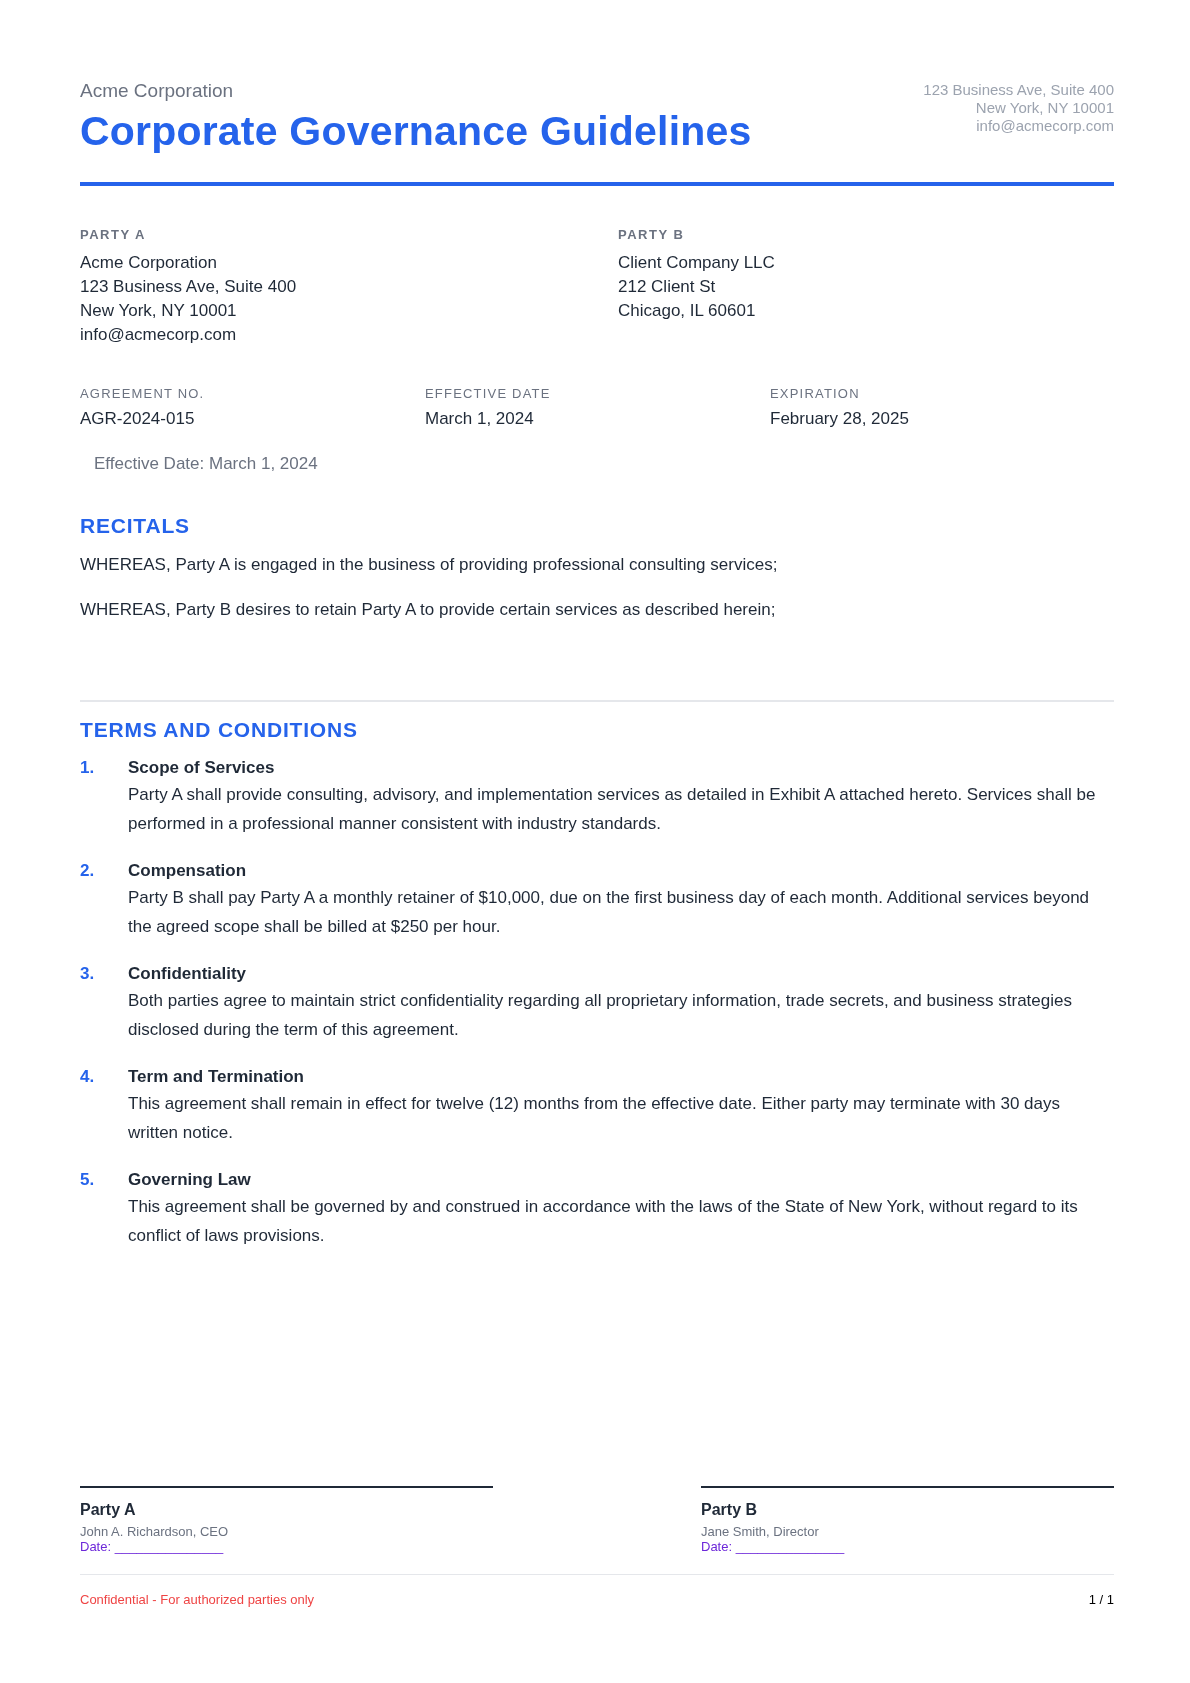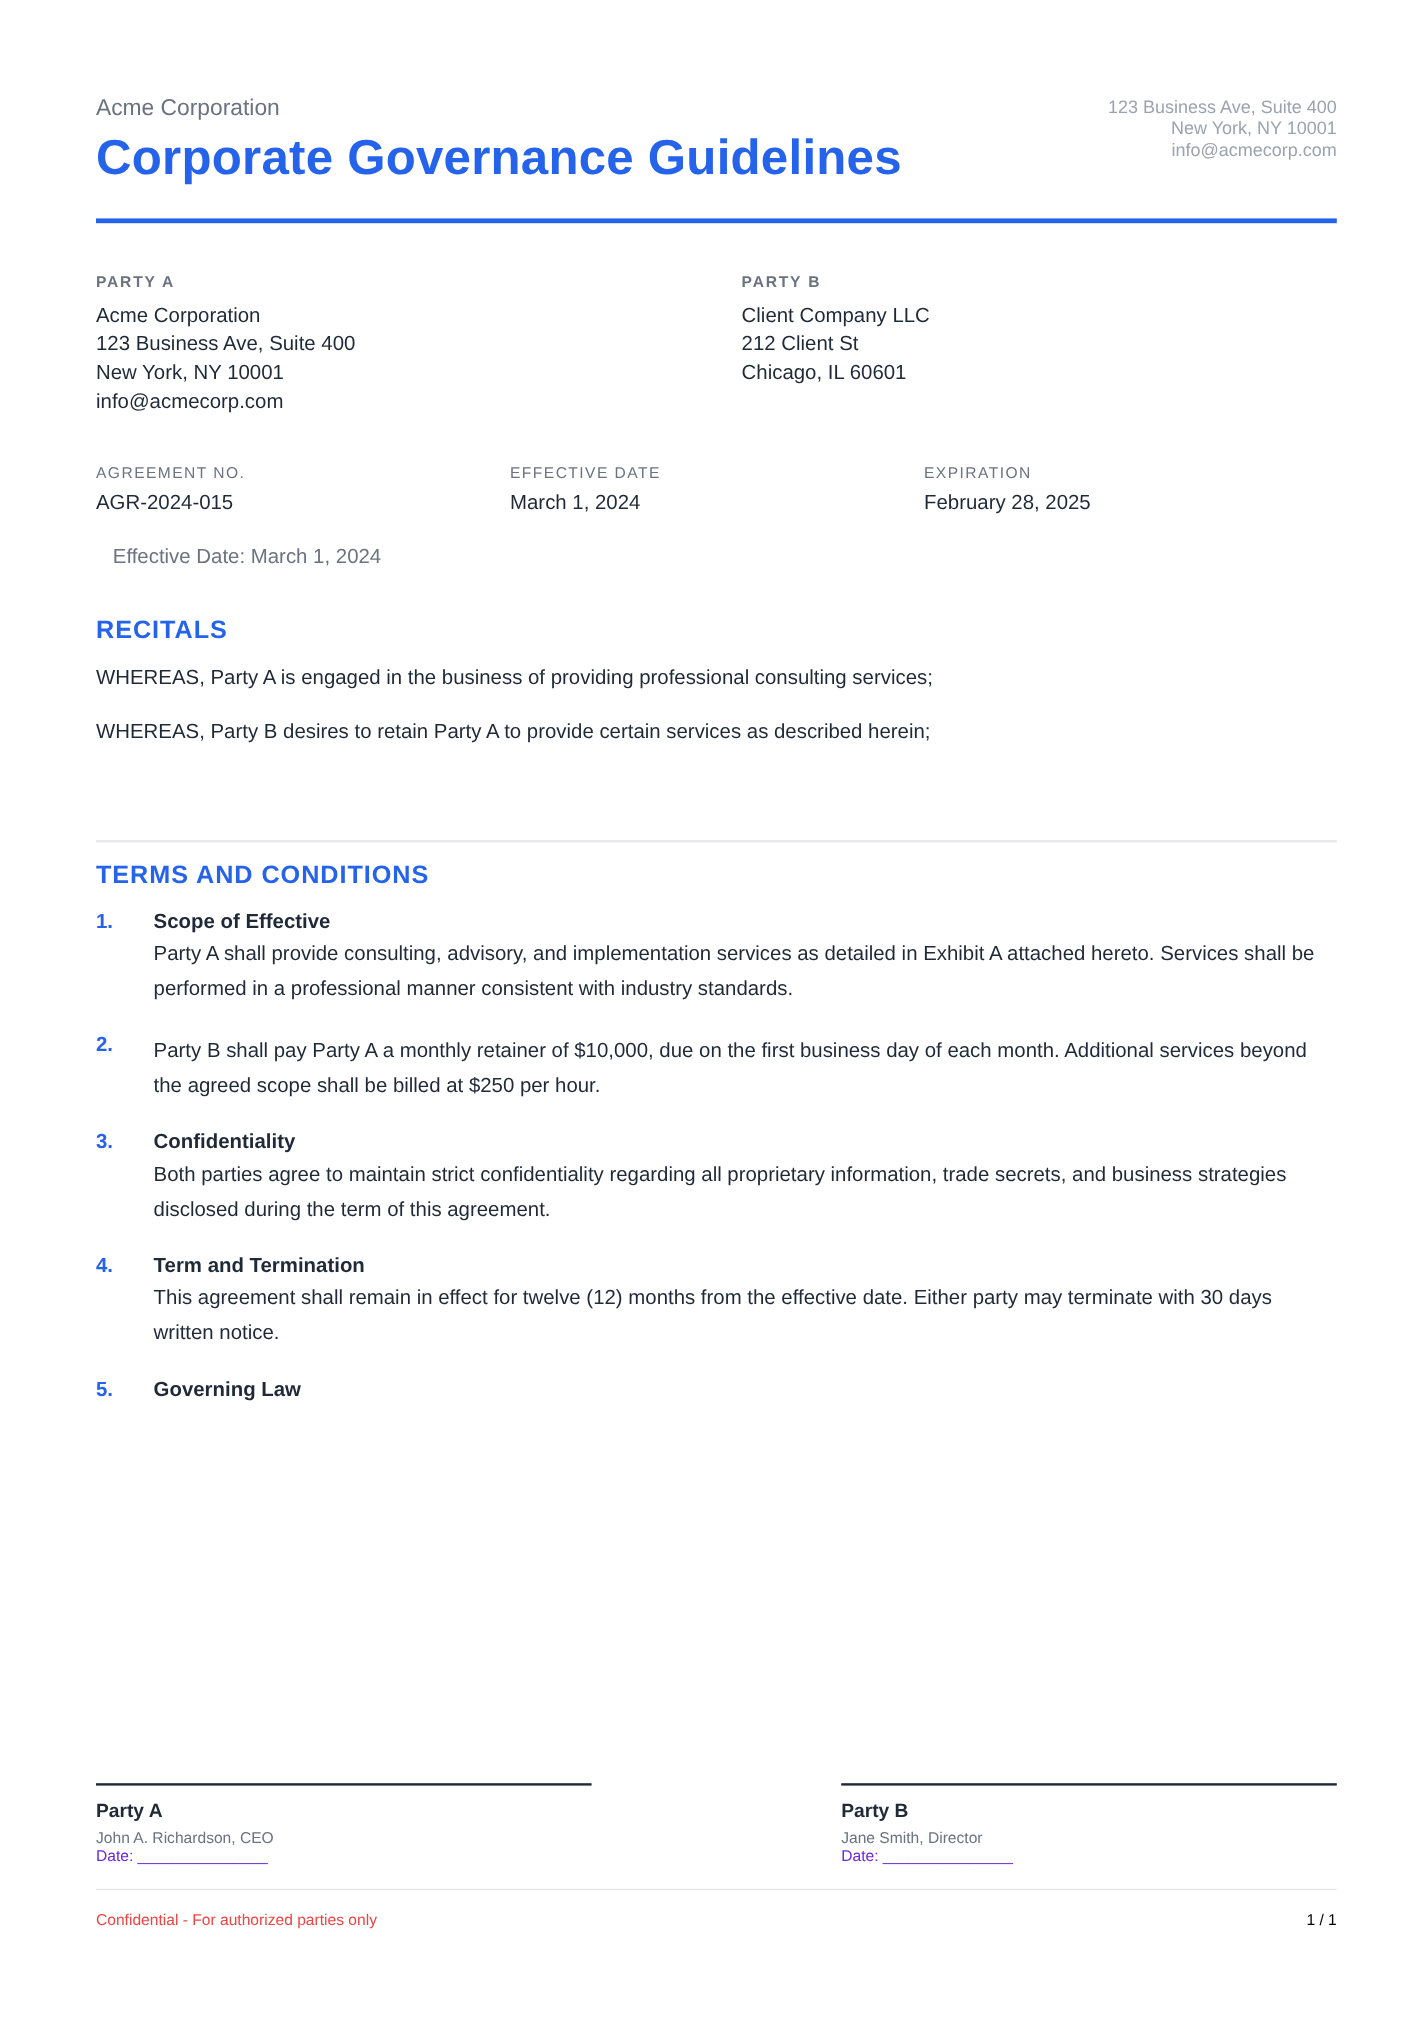--- a/index.html
+++ b/index.html
@@ -107,40 +107,42 @@
   <div class="recital recital-1">WHEREAS, Party A is engaged in the business of providing professional consulting services;</div>
   <div class="recital recital-2">WHEREAS, Party B desires to retain Party A to provide certain services as described herein;</div>
 
   <div class="divider"></div>
 
   <div class="section-title terms-title">TERMS AND CONDITIONS</div>
 
   <div class="terms">
     <div class="term">
       <span class="term-num">1.</span>
-      <div class="term-title">Scope of Effective</div>
+      <div class="term-title">Scope of Services</div>
       <div class="term-body">Party A shall provide consulting, advisory, and implementation services as detailed in Exhibit A attached hereto. Services shall be performed in a professional manner consistent with industry standards.</div>
     </div>
     <div class="term">
       <span class="term-num">2.</span>
+      <div class="term-title">Compensation</div>
       <div class="term-body">Party B shall pay Party A a monthly retainer of $10,000, due on the first business day of each month. Additional services beyond the agreed scope shall be billed at $250 per hour.</div>
     </div>
     <div class="term">
       <span class="term-num">3.</span>
       <div class="term-title">Confidentiality</div>
       <div class="term-body">Both parties agree to maintain strict confidentiality regarding all proprietary information, trade secrets, and business strategies disclosed during the term of this agreement.</div>
     </div>
     <div class="term">
       <span class="term-num">4.</span>
       <div class="term-title">Term and Termination</div>
       <div class="term-body">This agreement shall remain in effect for twelve (12) months from the effective date. Either party may terminate with 30 days written notice.</div>
     </div>
     <div class="term">
       <span class="term-num">5.</span>
       <div class="term-title">Governing Law</div>
+      <div class="term-body">This agreement shall be governed by and construed in accordance with the laws of the State of New York, without regard to its conflict of laws provisions.</div>
     </div>
   </div>
 
   <div class="sig sig-a">
     <div class="sig-line"></div>
     <div class="sig-party">Party A</div>
     <div class="sig-name">John A. Richardson, CEO</div>
     <div class="sig-date">Date: _______________</div>
   </div>
 

